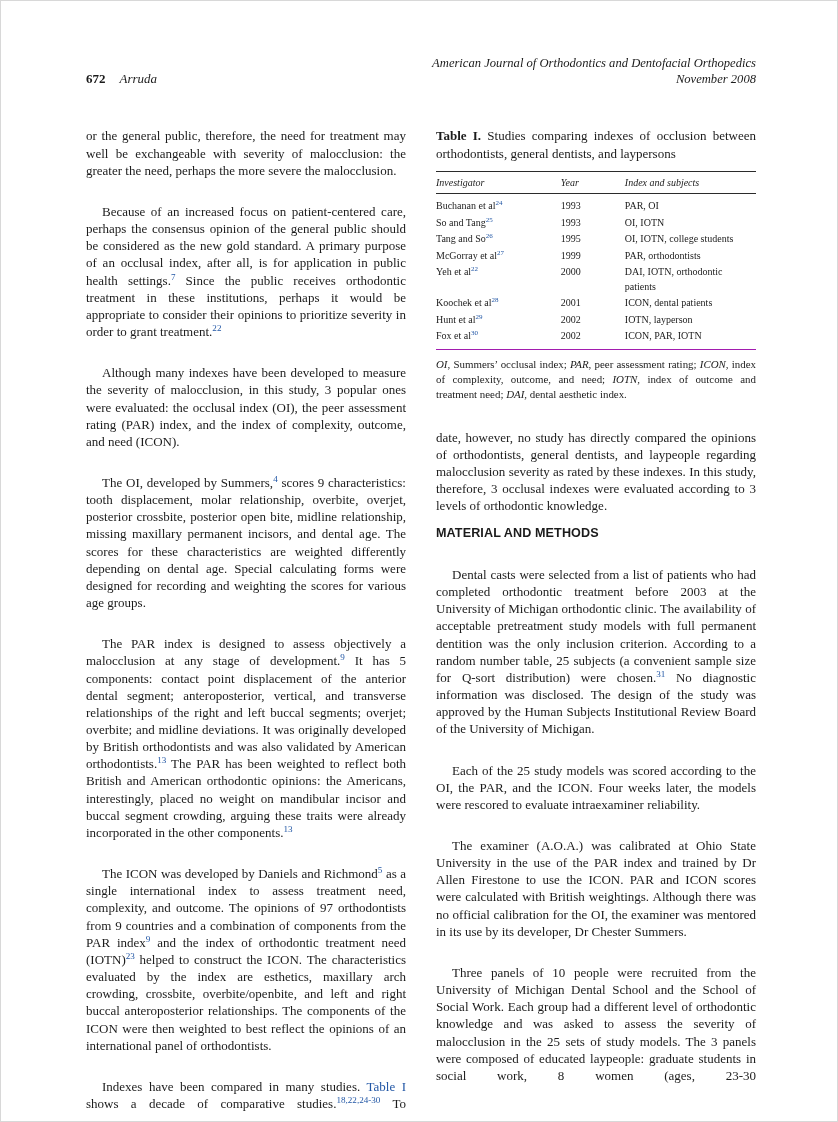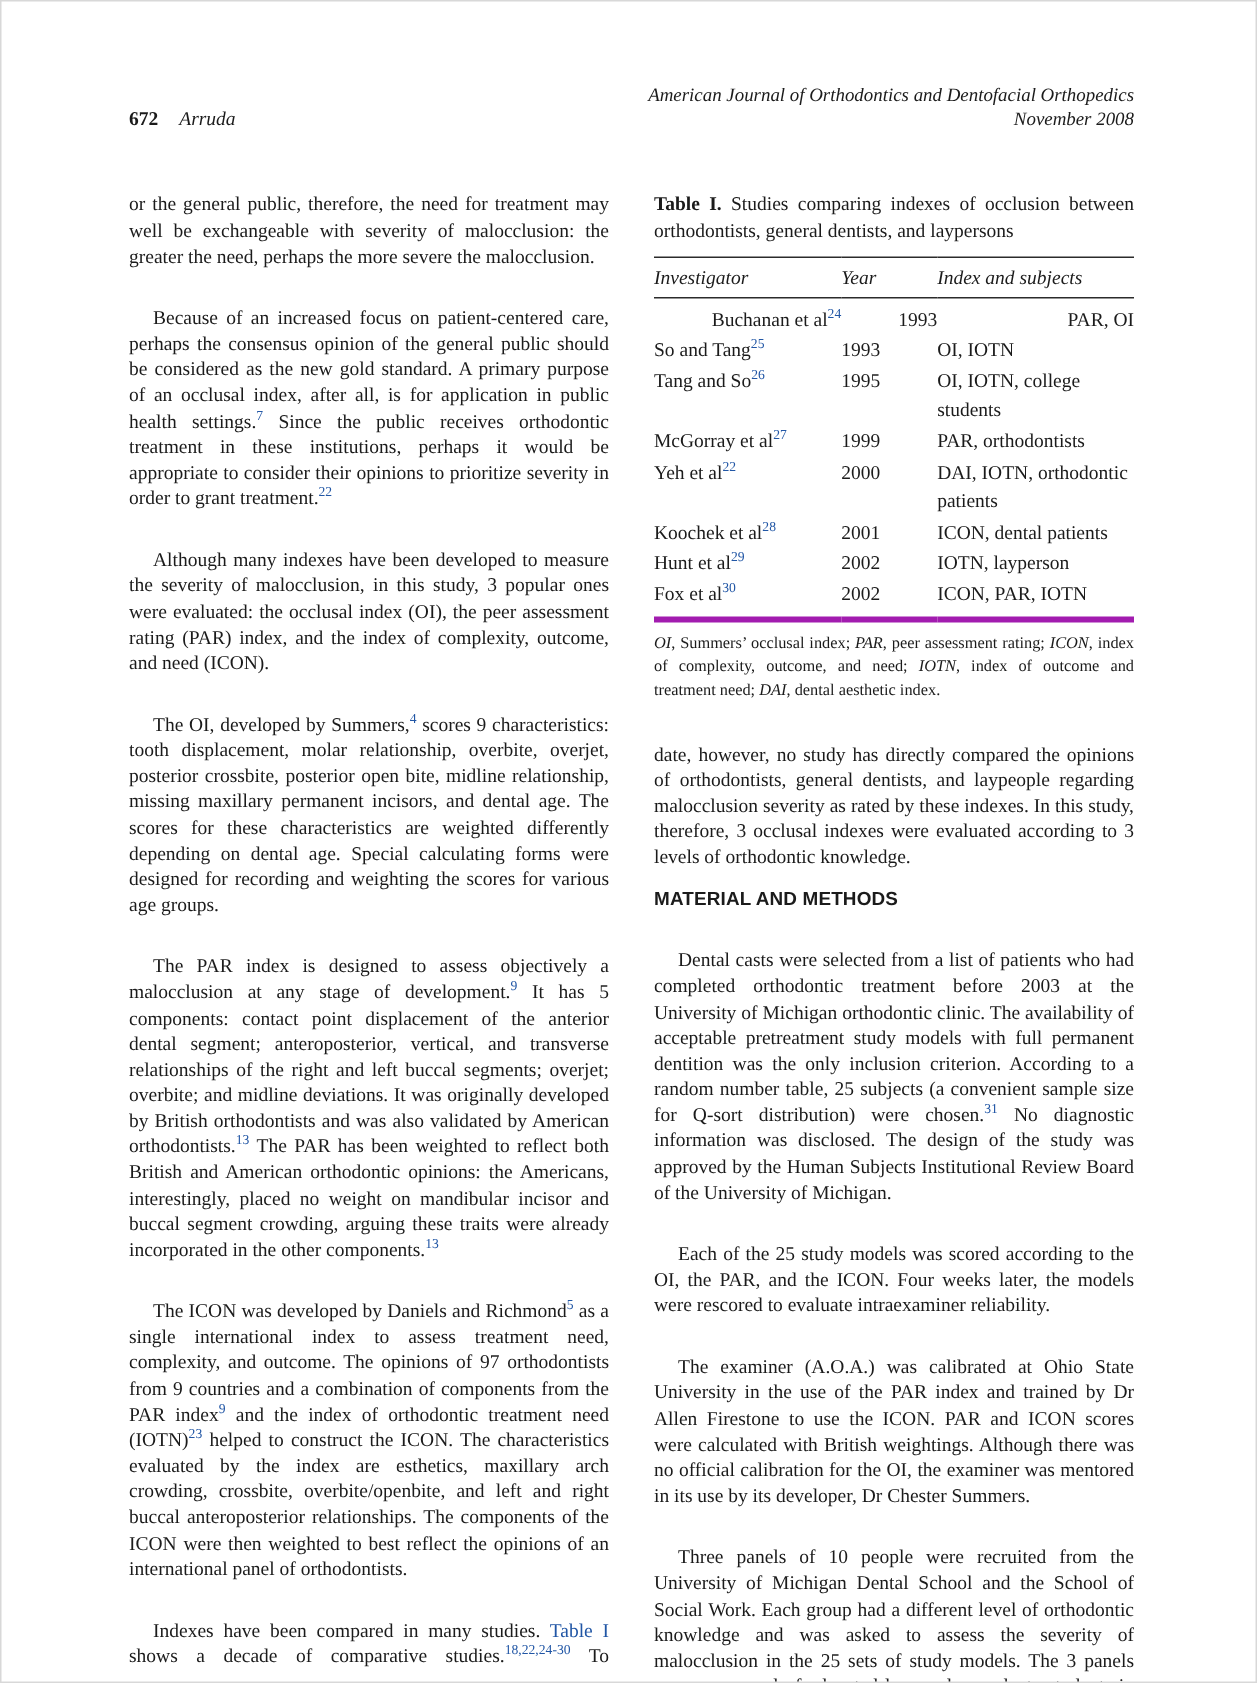--- a/index.html
+++ b/index.html
@@ -23,32 +23,32 @@
   .para{margin:0;text-align:justify;hyphens:auto;-webkit-hyphens:auto;}
   .para.indent{text-indent:16px;margin-top:24px;}
   .para.runon{text-align-last:justify;}
   sup.ref{color:var(--link,#2156a5);font-size:0.70em;line-height:0;vertical-align:super;}
   .xref{color:var(--link,#2156a5);}
   
   .table-block{margin-bottom:26px;}
   .table-caption{text-align:justify;margin-bottom:9px;hyphens:auto;}
   .table-caption b{font-weight:bold;}
   table.data-table{
-    width:100%;border-collapse:collapse;font-size:13px;line-height:1.45;
-    border-top:1px solid #2b2b2b;border-bottom:4px solid #a21caf;
+    width:100%;border-collapse:collapse;font-size:10px;line-height:1.45;
+    border-top:1px solid #2b2b2b;border-bottom:1px solid #a21caf;
   }
   table.data-table th{
     font-style:italic;font-weight:normal;text-align:left;
     padding:4px 0 3px 0;border-bottom:1px solid #2b2b2b;
   }
   table.data-table th:nth-child(1){width:39%;}
   table.data-table th:nth-child(2){width:20%;}
   table.data-table th:nth-child(3){width:41%;}
   table.data-table td{padding:1px 0;vertical-align:top;}
-  table.data-table tbody tr:first-child td{padding-top:5px;text-align:right;}
+  table.data-table tbody tr:first-child td{padding-top:5px;}
   table.data-table tbody tr:last-child td{padding-bottom:5px;}
   .table-footnote{
     font-size:10.9px;line-height:1.4;margin-top:7px;text-align:justify;
   }
   .section-heading{
     font-family:"Liberation Sans",sans-serif;font-weight:bold;
     font-size:12.6px;margin:11px 0 7px 0;letter-spacing:0.1px;
   }
   .col-right .para.first{margin-bottom:0;}
 </style>

